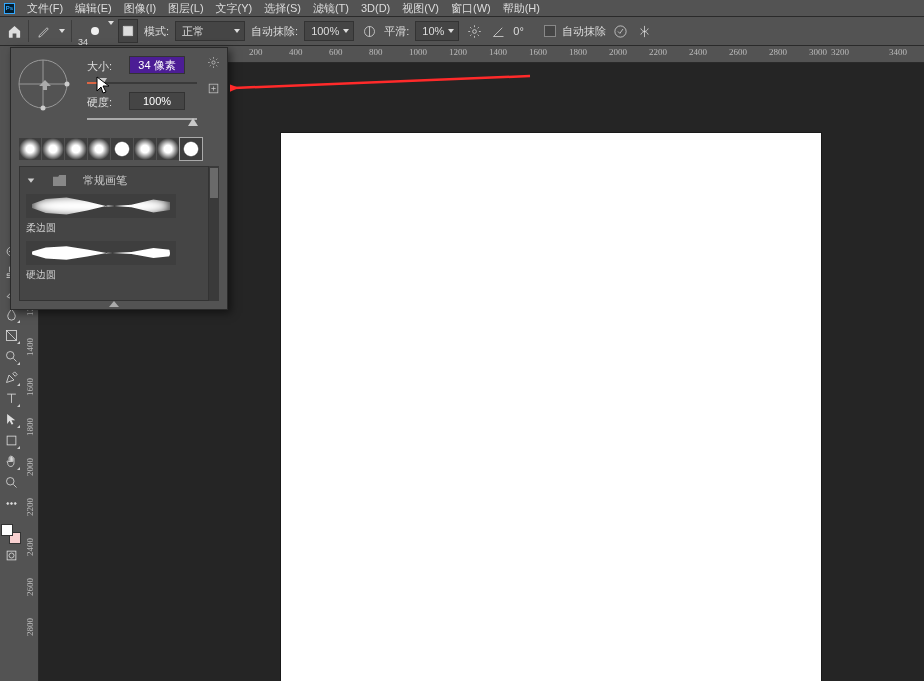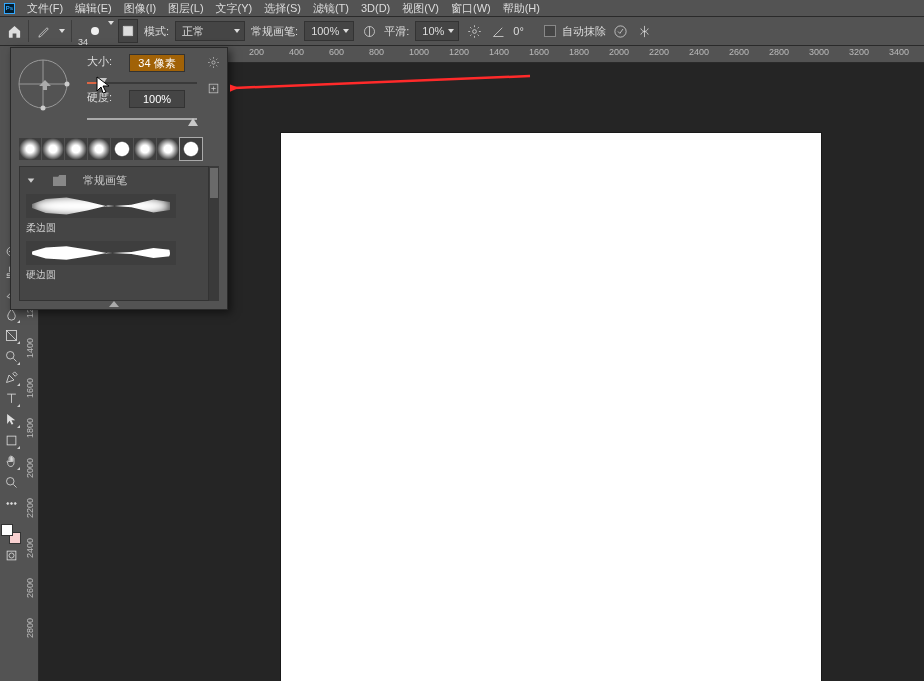--- a/index.html
+++ b/index.html
@@ -23,21 +23,21 @@
   .toggle-btn svg{width:14px;height:14px;fill:#ddd;stroke:#ddd;}
   .opt-label{color:#ddd;}
   .opt-select{height:20px;background:#454545;border:1px solid #333;display:flex;align-items:center;padding:0 14px 0 6px;position:relative;color:#ddd;min-width:70px;}
   .opt-select.small{min-width:42px;}
   .opt-select::after{content:"";position:absolute;right:4px;top:7px;border-left:3px solid transparent;border-right:3px solid transparent;border-top:4px solid #ddd;}
   .gear-icon,.pressure-icon,.angle-icon{width:18px;height:18px;display:flex;align-items:center;justify-content:center;}
   .gear-icon svg,.pressure-icon svg,.angle-icon svg{width:15px;height:15px;fill:none;stroke:#ddd;stroke-width:1.2;}
   .checkbox{width:12px;height:12px;border:1px solid #888;background:#454545;}
   
   
-  .main-area{position:absolute;left:0;top:46px;right:0;bottom:0;background:#7dd3fc;}
+  .main-area{position:absolute;left:0;top:46px;right:0;bottom:0;background:#7dd3fc;font-family:Liberation Serif, serif;}
   
   
   .toolbar{position:absolute;left:0;top:0;width:22px;bottom:0;background:#535353;display:flex;flex-direction:column;align-items:center;padding-top:195px;gap:1px;}
   .tool{width:20px;height:20px;display:flex;align-items:center;justify-content:center;position:relative;}
   .tool svg{width:15px;height:15px;fill:none;stroke:#ddd;stroke-width:1.3;}
   .tool.corner::after{content:"";position:absolute;right:1px;bottom:1px;border-right:3px solid #ccc;border-top:3px solid transparent;}
   .color-swatches{margin-top:10px;position:relative;width:20px;height:20px;}
   .swatch-back{position:absolute;right:0;bottom:0;width:12px;height:12px;background:#f8d0d0;border:1px solid #333;}
   .swatch-front{position:absolute;left:0;top:0;width:12px;height:12px;background:#fff;border:1px solid #333;}
   
@@ -48,27 +48,27 @@
   
   .hruler{position:absolute;left:22px;top:0;right:0;height:17px;background:#535353;border-bottom:1px solid #2a2a2a;}
   .hruler .tick{position:absolute;top:1px;font-size:9px;color:#bbb;}
   
   
   .canvas-scroll{position:absolute;left:39px;top:17px;right:0;bottom:0;background:#252525;}
   .canvas{position:absolute;left:242px;top:70px;width:540px;height:567px;background:#fff;box-shadow:0 0 0 1px rgba(0,0,0,.3);}
   
   
   .brush-popup{position:absolute;left:10px;top:47px;width:218px;height:263px;background:#535353;border:1px solid #2a2a2a;box-shadow:3px 3px 8px rgba(0,0,0,.5);z-index:10;padding:9px;}
-  .brush-popup .row{display:flex;align-items:flex-start;gap:8px;height:20px;margin-bottom:2px;}
+  .brush-popup .row{display:flex;align-items:flex-end;gap:8px;height:20px;margin-bottom:2px;}
   .brush-popup .angle-edit{position:absolute;left:4px;top:8px;width:56px;height:56px;}
   .brush-popup .angle-edit svg{width:56px;height:56px;}
   .brush-popup .controls{position:absolute;left:76px;top:6px;right:36px;}
   .brush-popup .field-label{font-size:11px;color:#ddd;width:34px;}
   .brush-popup .field-input{width:56px;height:18px;background:#454545;border:1px solid #333;color:#fff;font-size:11px;text-align:center;display:flex;align-items:center;justify-content:center;}
-  .brush-popup .field-input.selected{background:#a16207;color:#fff;}
+  .brush-popup .field-input.selected{background:#4c1d95;color:#fff;}
   .brush-popup .slider{position:relative;width:110px;height:14px;}
   .brush-popup .slider .track{position:absolute;left:0;right:0;top:6px;height:2px;background:#3a3a3a;}
   .brush-popup .slider .fill{position:absolute;left:0;top:6px;height:2px;background:#aaa;}
   .brush-popup .slider .thumb{position:absolute;top:2px;width:0;height:0;border-left:5px solid transparent;border-right:5px solid transparent;border-top:8px solid #c8c8c8;}
   .brush-popup .thumb.down{border-top:none;border-bottom:8px solid #c8c8c8;top:6px;}
   .brush-popup .side-icons{position:absolute;right:6px;top:6px;display:flex;flex-direction:column;gap:10px;align-items:center;}
   .brush-popup .side-icons div{width:16px;height:16px;display:flex;align-items:center;justify-content:center;}
   .brush-popup .side-icons svg{width:13px;height:13px;fill:none;stroke:#ccc;stroke-width:1.3;}
   .brush-thumbs{position:absolute;left:8px;top:90px;display:flex;gap:1px;}
   .brush-thumb{width:22px;height:22px;background:radial-gradient(circle,#fff 0%,#fff 25%,rgba(255,255,255,0) 70%);background-color:#3e3e3e;}
@@ -131,21 +131,21 @@
   <div class="toggle-btn">
     <svg viewBox="0 0 24 24">
         <path d="M4 4h16v16H4z"></path>
         <path d="M4 4l16 16" stroke-width="1"></path>
       </svg>
   </div>
   <span class="opt-label">模式:</span>
   <div class="opt-select">
       <span>正常</span>
     </div>
-  <span class="opt-label">常规画笔:</span>
+  <span class="opt-label">自动抹除:</span>
   <div class="opt-select small">
       <span>100%</span>
     </div>
   <div class="pressure-icon">
     <svg viewBox="0 0 24 24">
         <circle cx="12" cy="12" r="8"></circle>
         <path d="M12 4v16"></path>
       </svg>
   </div>
   <span class="opt-label">平滑:</span>
@@ -191,21 +191,21 @@
     <span class="tick" style="left:427px">1200</span>
     <span class="tick" style="left:467px">1400</span>
     <span class="tick" style="left:507px">1600</span>
     <span class="tick" style="left:547px">1800</span>
     <span class="tick" style="left:587px">2000</span>
     <span class="tick" style="left:627px">2200</span>
     <span class="tick" style="left:667px">2400</span>
     <span class="tick" style="left:707px">2600</span>
     <span class="tick" style="left:747px">2800</span>
     <span class="tick" style="left:787px">3000</span>
-    <span class="tick" style="left:827px">3200</span>
+    <span class="tick" style="left:809px">3200</span>
     <span class="tick" style="left:867px">3400</span>
   </div>
 
   <div class="vruler">
     <span class="vtick" style="top:195px">1000</span>
     <span class="vtick" style="top:235px">1200</span>
     <span class="vtick" style="top:275px">1400</span>
     <span class="vtick" style="top:315px">1600</span>
     <span class="vtick" style="top:355px">1800</span>
     <span class="vtick" style="top:395px">2000</span>

